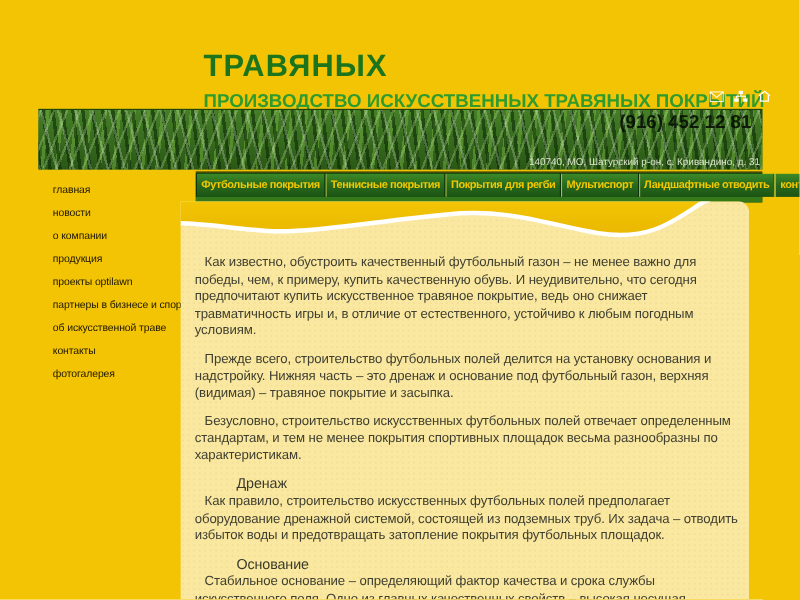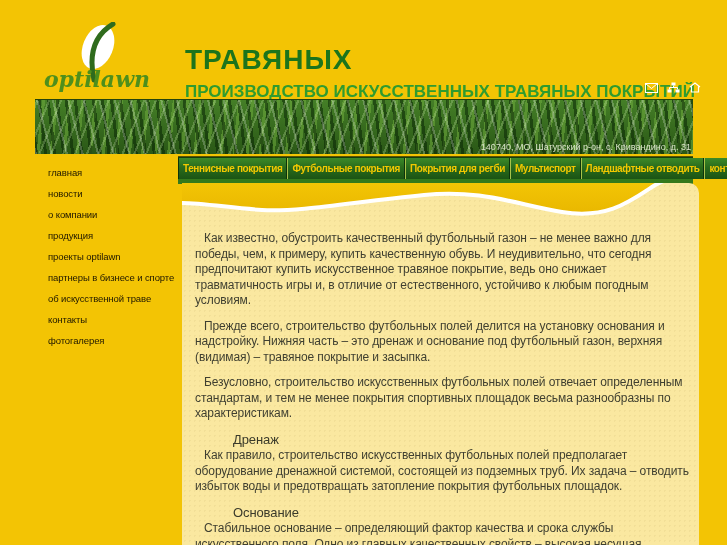--- a/index.html
+++ b/index.html
@@ -53,48 +53,35 @@
   .nav-btn:first-child{border-left:1px solid #0c330a;}
   .nav-strip{position:absolute;left:0;bottom:0;width:100%;height:5px;background:#35791b;}
 
   
   .sidebar{position:absolute;left:48px;top:168px;width:135px;}
   .side-item{display:block;font-size:9.5px;font-weight:normal;color:#1d1600;
     letter-spacing:-0.1px;margin-bottom:11px;line-height:10px;cursor:pointer;
     white-space:nowrap;}
 
   
-  .content{position:absolute;left:182px;top:183px;width:517px;height:362px;
+  .content{position:absolute;left:164px;top:183px;width:517px;height:362px;
     background:#fae8a0;border-radius:0 10px 0 0;overflow:hidden;
     background-image:radial-gradient(rgba(120,90,0,0.06) 1px, transparent 1px);
     background-size:5px 5px;}
   .wave{position:absolute;left:0;top:0;width:517px;height:36px;}
   .content-text{position:absolute;left:13px;top:48px;width:496px;
     font-size:12px;line-height:15.5px;color:#3f3f30;letter-spacing:-0.1px;}
   .content-text p{margin:0 0 10px 0;text-indent:9px;}
   .content-text h3{margin:4px 0 1px 38px;font-size:13px;font-weight:normal;color:#3a3a2a;}
 </style>
 </head>
 <body>
 
 <div id="page">
 
-  <div class="logo">
-    <span class="logo-mark">
-      <svg width="78" height="62" viewBox="0 0 78 62">
-        <ellipse cx="40" cy="25" rx="15" ry="23" fill="#ffffff" transform="rotate(22 40 25)"></ellipse>
-        <path d="M55,2 C38,12 30,30 36,58" stroke="#2f6b1d" stroke-width="5" fill="none" stroke-linecap="round"></path>
-      </svg>
-    </span>
-    <span class="logo-word">optilawn</span>
-    <span class="logo-tag">
-      <span>artificial</span><br>
-      <span>turf systems</span>
-    </span>
-  </div>
 
   <div class="title">ТРАВЯНЫХ</div>
   <div class="subtitle">ПРОИЗВОДСТВО ИСКУССТВЕННЫХ ТРАВЯНЫХ ПОКРЫТИЙ</div>
 
   <div class="hdr-icons">
     <a title="">
       <svg width="13" height="10" viewBox="0 0 13 10">
         <rect x="0.5" y="0.5" width="12" height="9" fill="none" stroke="#ffffff"></rect>
         <path d="M0.5,0.5 L6.5,5.5 L12.5,0.5" fill="none" stroke="#ffffff"></path>
       </svg>
@@ -109,28 +96,29 @@
     </a>
     <a title="">
       <svg width="12" height="11" viewBox="0 0 12 11">
         <path d="M1,5 L6,1 L11,5 M2.5,4.5 V10 H9.5 V4.5" fill="none" stroke="#ffffff" stroke-width="1.2"></path>
       </svg>
     </a>
   </div>
 
   <div class="banner">
     <div class="phones">
+      <div class="phone">(916) 452 12 81</div>
     </div>
     <div class="address">140740, МО, Шатурский р-он, с. Кривандино, д. 31</div>
   </div>
 
   <div class="nav">
     <div class="nav-inner">
+      <span class="nav-btn">Футбольные покрытия</span>
       <span class="nav-btn">Теннисные покрытия</span>
-      <span class="nav-btn">Футбольные покрытия</span>
       <span class="nav-btn">Покрытия для регби</span>
       <span class="nav-btn">Мультиспорт</span>
       <span class="nav-btn">Ландшафтные отводить</span>
       <span class="nav-btn">контакты</span>
     </div>
     <div class="nav-strip"></div>
   </div>
 
   <div class="sidebar">
     <a class="side-item">главная</a>

